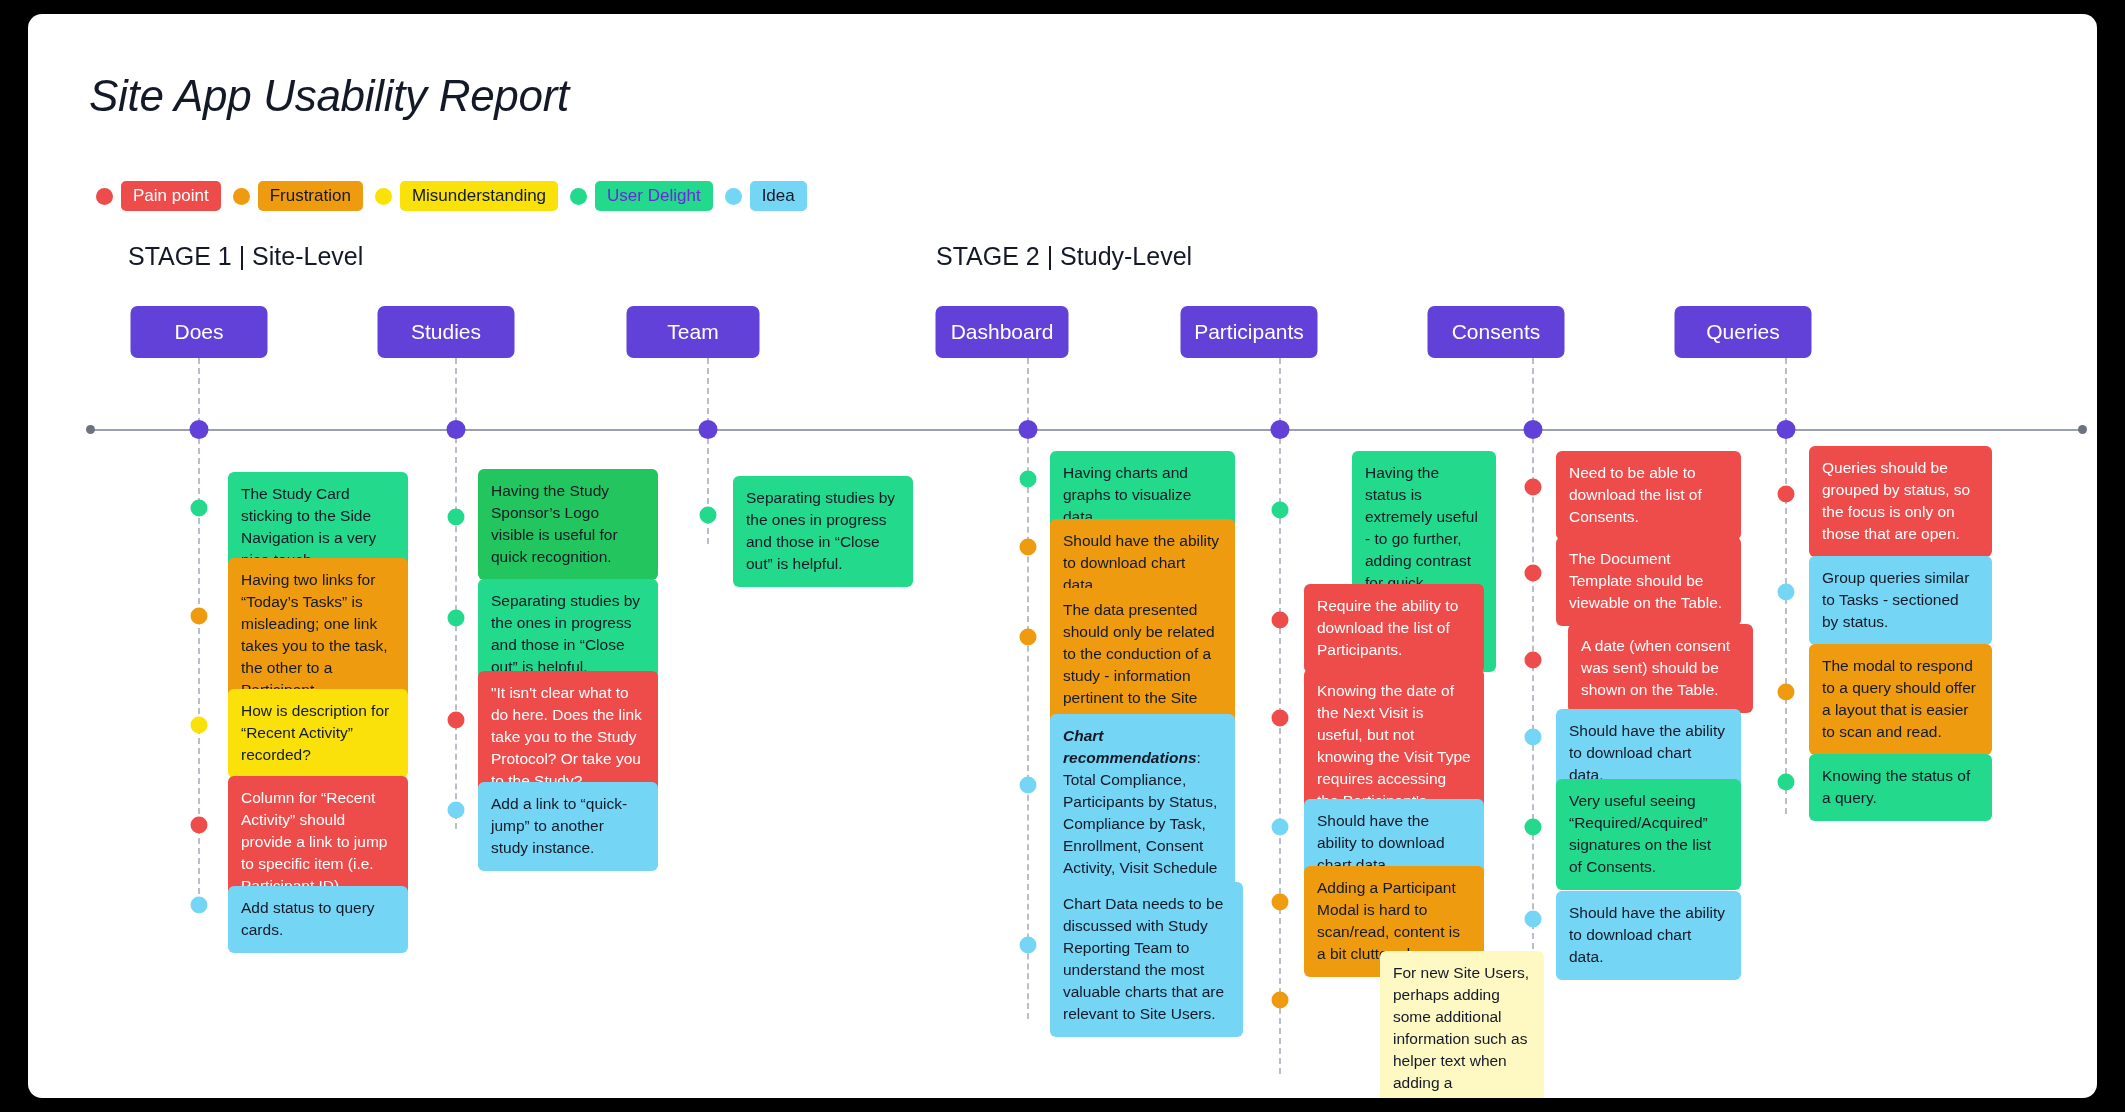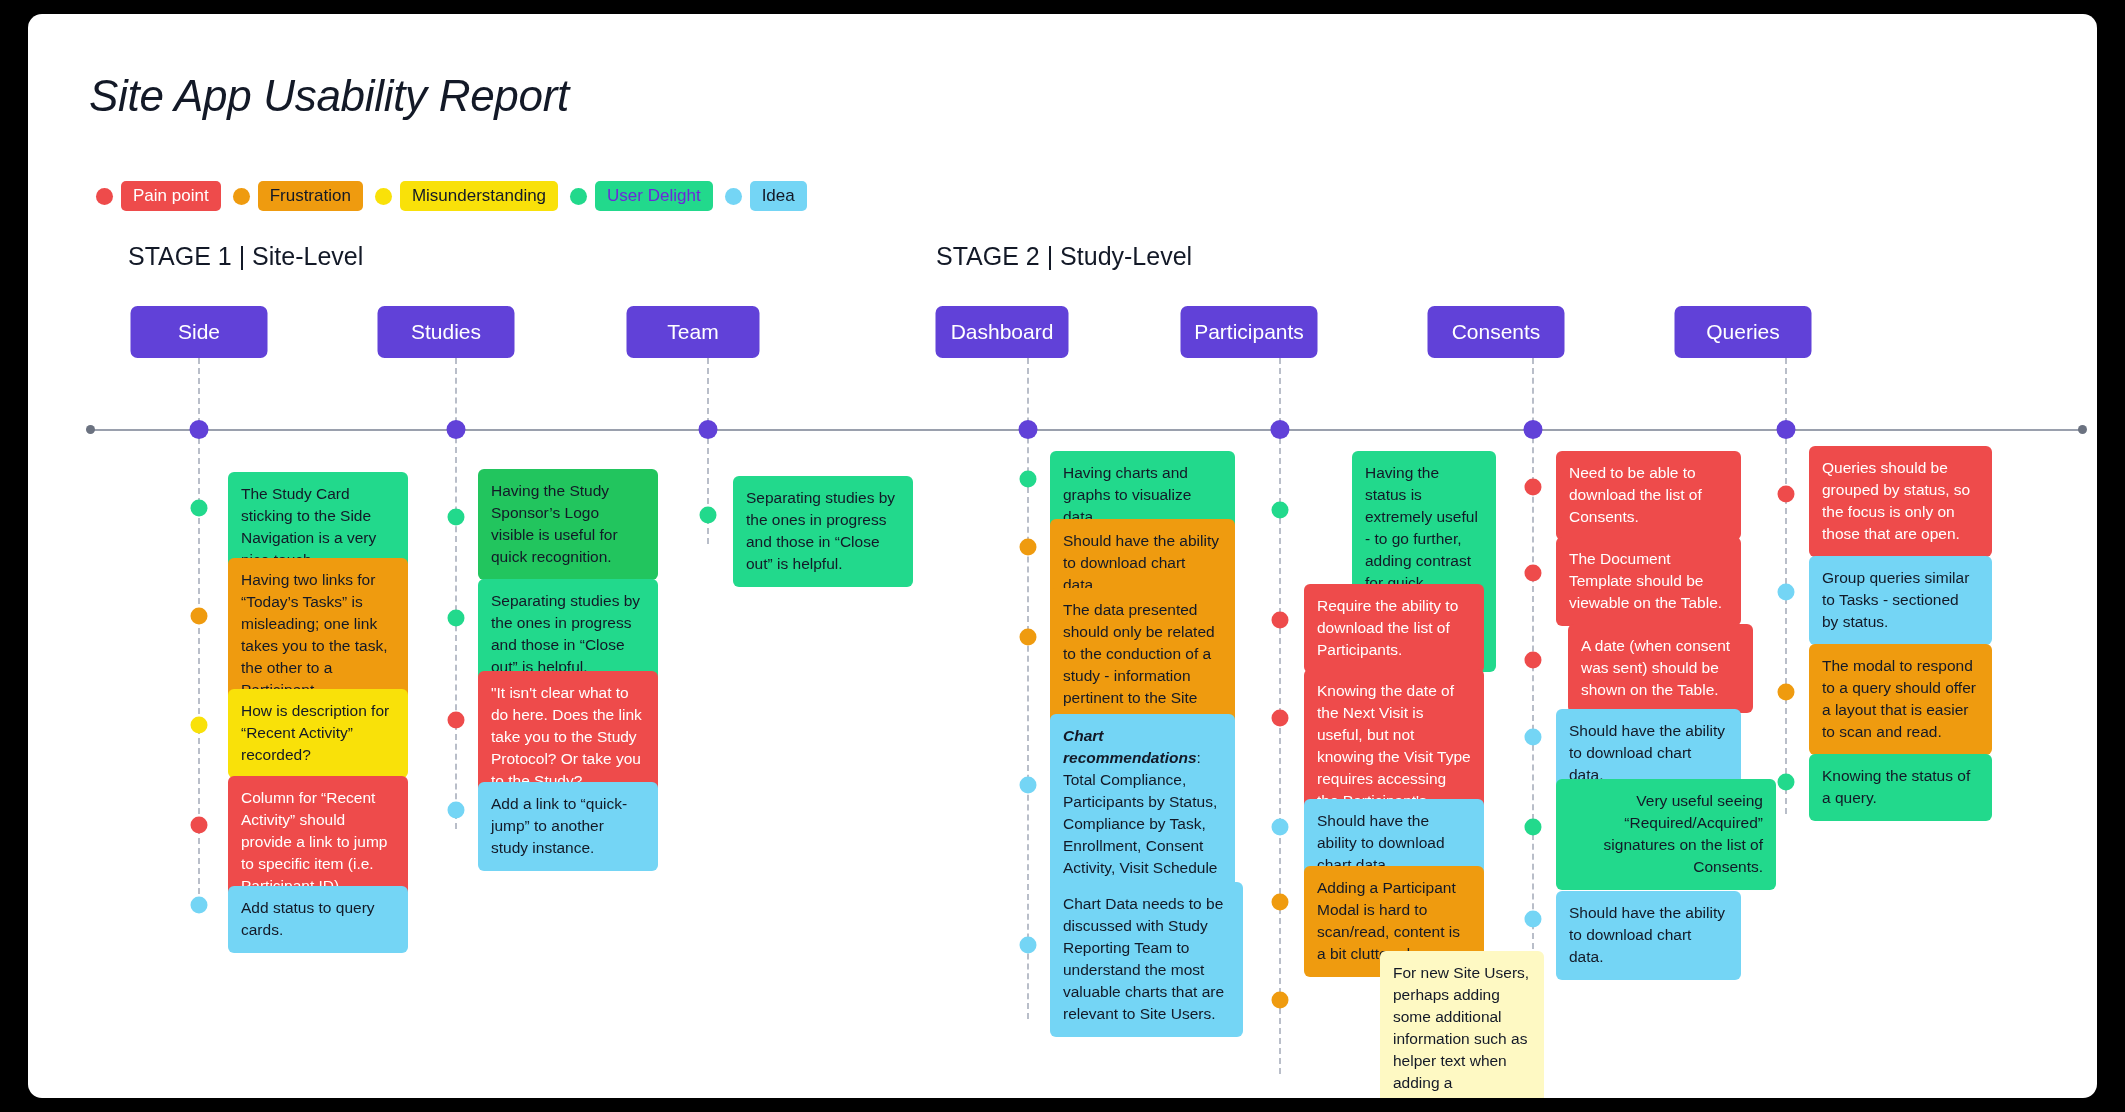--- a/index.html
+++ b/index.html
@@ -179,21 +179,21 @@
   <div id="stage-labels">
       <div class="stage-label" style="left: 100px; top: 228px;">STAGE 1 | Site-Level</div>
       <div class="stage-label" style="left: 908px; top: 228px;">STAGE 2 | Study-Level</div>
     </div>
 
   <div id="timeline-axis"></div>
   <div class="axis-end-dot" style="left:58px;"></div>
   <div class="axis-end-dot" style="left:2050px;"></div>
 
   <div id="nodes-layer">
-      <div class="node-header" style="left: 171px; width: 137px; background: rgb(97, 65, 216);">Side</div>
+      <div class="node-header" style="left: 171px; width: 137px; background: rgb(97, 65, 216);">Does</div>
       <div class="node-header" style="left: 418px; width: 137px; background: rgb(97, 65, 216);">Studies</div>
       <div class="node-header" style="left: 665px; width: 133px; background: rgb(97, 65, 216);">Team</div>
       <div class="node-header" style="left: 974px; width: 133px; background: rgb(97, 65, 216);">Dashboard</div>
       <div class="node-header" style="left: 1221px; width: 137px; background: rgb(97, 65, 216);">Participants</div>
       <div class="node-header" style="left: 1468px; width: 137px; background: rgb(97, 65, 216);">Consents</div>
       <div class="node-header" style="left: 1715px; width: 137px; background: rgb(97, 65, 216);">Queries</div>
     </div>
   <div id="columns-layer">
       <div class="column-dash" style="left: 171px; top: 344px; height: 546px;"></div>
       <div class="axis-node-dot" style="left: 171px;"></div>
@@ -250,21 +250,21 @@
       <div class="column-dash" style="left: 1505px; top: 344px; height: 591px;"></div>
       <div class="axis-node-dot" style="left: 1505px;"></div>
       <div class="note-card" style="left: 1528px; top: 437px; width: 185px; min-height: 72px; background: rgb(238, 75, 75); color: rgb(255, 255, 255);">Need to be able to download the list of Consents.</div>
       <div class="note-dot" style="left: 1505px; top: 473px; background: rgb(238, 75, 75);"></div>
       <div class="note-card" style="left: 1528px; top: 523px; width: 185px; min-height: 72px; background: rgb(238, 75, 75); color: rgb(255, 255, 255);">The Document Template should be viewable on the Table.</div>
       <div class="note-dot" style="left: 1505px; top: 559px; background: rgb(238, 75, 75);"></div>
       <div class="note-card" style="left: 1528px; top: 610px; width: 185px; min-height: 72px; background: rgb(238, 75, 75); color: rgb(255, 255, 255); margin-left: 12px;">A date (when consent was sent) should be shown on the Table.</div>
       <div class="note-dot" style="left: 1505px; top: 646px; background: rgb(238, 75, 75);"></div>
       <div class="note-card" style="left: 1528px; top: 695px; width: 185px; min-height: 55px; background: rgb(116, 213, 245); color: rgb(19, 25, 39);">Should have the ability to download chart data.</div>
       <div class="note-dot" style="left: 1505px; top: 722.5px; background: rgb(116, 213, 245);"></div>
-      <div class="note-card" style="left: 1528px; top: 765px; width: 220px; min-height: 95px; background: rgb(34, 217, 140); color: rgb(19, 25, 39); text-align: right;">Very useful seeing “Required/Acquired” signatures on the list of Consents.</div>
+      <div class="note-card" style="left: 1528px; top: 765px; width: 185px; min-height: 95px; background: rgb(34, 217, 140); color: rgb(19, 25, 39);">Very useful seeing “Required/Acquired” signatures on the list of Consents.</div>
       <div class="note-dot" style="left: 1505px; top: 812.5px; background: rgb(34, 217, 140);"></div>
       <div class="note-card" style="left: 1528px; top: 877px; width: 185px; min-height: 55px; background: rgb(116, 213, 245); color: rgb(19, 25, 39);">Should have the ability to download chart data.</div>
       <div class="note-dot" style="left: 1505px; top: 904.5px; background: rgb(116, 213, 245);"></div>
       <div class="column-dash" style="left: 1758px; top: 344px; height: 456px;"></div>
       <div class="axis-node-dot" style="left: 1758px;"></div>
       <div class="note-card" style="left: 1781px; top: 432px; width: 183px; min-height: 95px; background: rgb(238, 75, 75); color: rgb(255, 255, 255);">Queries should be grouped by status, so the focus is only on those that are open.</div>
       <div class="note-dot" style="left: 1758px; top: 479.5px; background: rgb(238, 75, 75);"></div>
       <div class="note-card" style="left: 1781px; top: 542px; width: 183px; min-height: 72px; background: rgb(116, 213, 245); color: rgb(19, 25, 39);">Group queries similar to Tasks - sectioned by status.</div>
       <div class="note-dot" style="left: 1758px; top: 578px; background: rgb(116, 213, 245);"></div>
       <div class="note-card" style="left: 1781px; top: 630px; width: 183px; min-height: 95px; background: rgb(239, 155, 15); color: rgb(19, 25, 39);">The modal to respond to a query should offer a layout that is easier to scan and read.</div>

